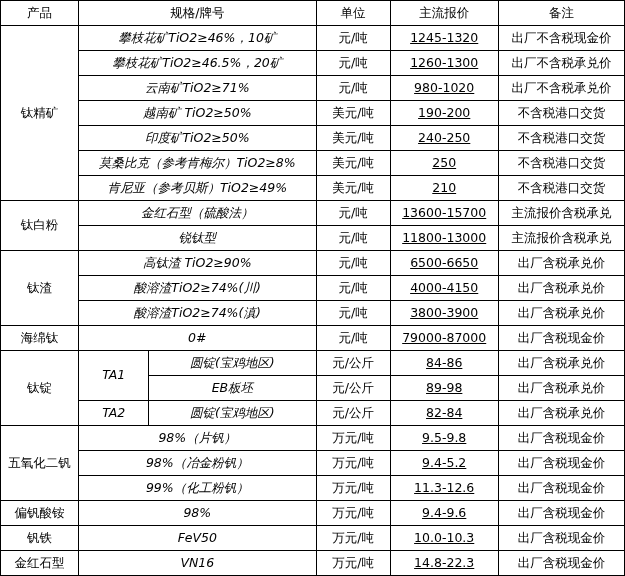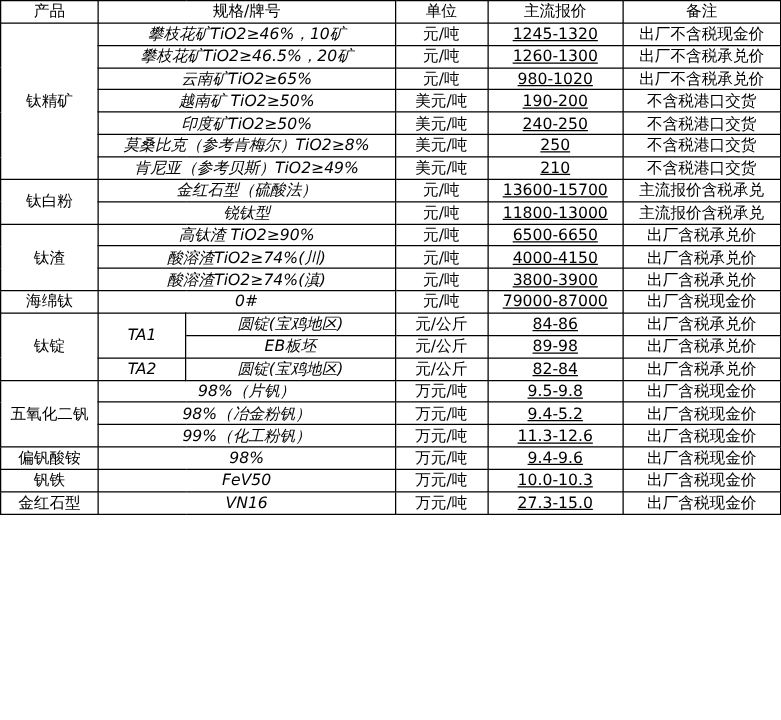--- a/index.html
+++ b/index.html
@@ -10,21 +10,21 @@
   body {
     width: 625px;
     height: 576px;
     font-family: "DejaVu Sans", "Liberation Sans", sans-serif;
     color: #000000;
     overflow: hidden;
   }
   #price-table {
     border-collapse: collapse;
     width: 625px;
-    height: 412px;
+    height: 576px;
     table-layout: fixed;
   }
   #price-table td, #price-table th {
     border: 1px solid #000000;
     font-weight: normal;
     font-size: 12.5px;
     line-height: 1.15;
     padding: 1px 3px;
     text-align: center;
     vertical-align: middle;
@@ -85,21 +85,21 @@
       <td class="left">1245-1320</td>
       <td>出厂不含税现金价</td>
     </tr>
     <tr>
       <td class="spec" colspan="2">攀枝花矿TiO2≥46.5%，20矿</td>
       <td>元/吨</td>
       <td class="left">1260-1300</td>
       <td>出厂不含税承兑价</td>
     </tr>
     <tr>
-      <td class="spec" colspan="2">云南矿TiO2≥65%</td>
+      <td class="spec" colspan="2">云南矿TiO2≥71%</td>
       <td>元/吨</td>
       <td class="left">980-1020</td>
       <td>出厂不含税承兑价</td>
     </tr>
     <tr>
       <td class="spec" colspan="2">越南矿 TiO2≥50%</td>
       <td>美元/吨</td>
       <td class="left">190-200</td>
       <td>不含税港口交货</td>
     </tr>
@@ -219,17 +219,17 @@
       <td class="spec" colspan="2">FeV50</td>
       <td>万元/吨</td>
       <td class="left">10.0-10.3</td>
       <td>出厂含税现金价</td>
     </tr>
 
     <tr>
       <td class="cat">金红石型</td>
       <td class="spec" colspan="2">VN16</td>
       <td>万元/吨</td>
-      <td class="left">27.3-15.0</td>
+      <td class="left">14.8-22.3</td>
       <td>出厂含税现金价</td>
     </tr>
   </tbody>
 </table>
 
 </body></html>

